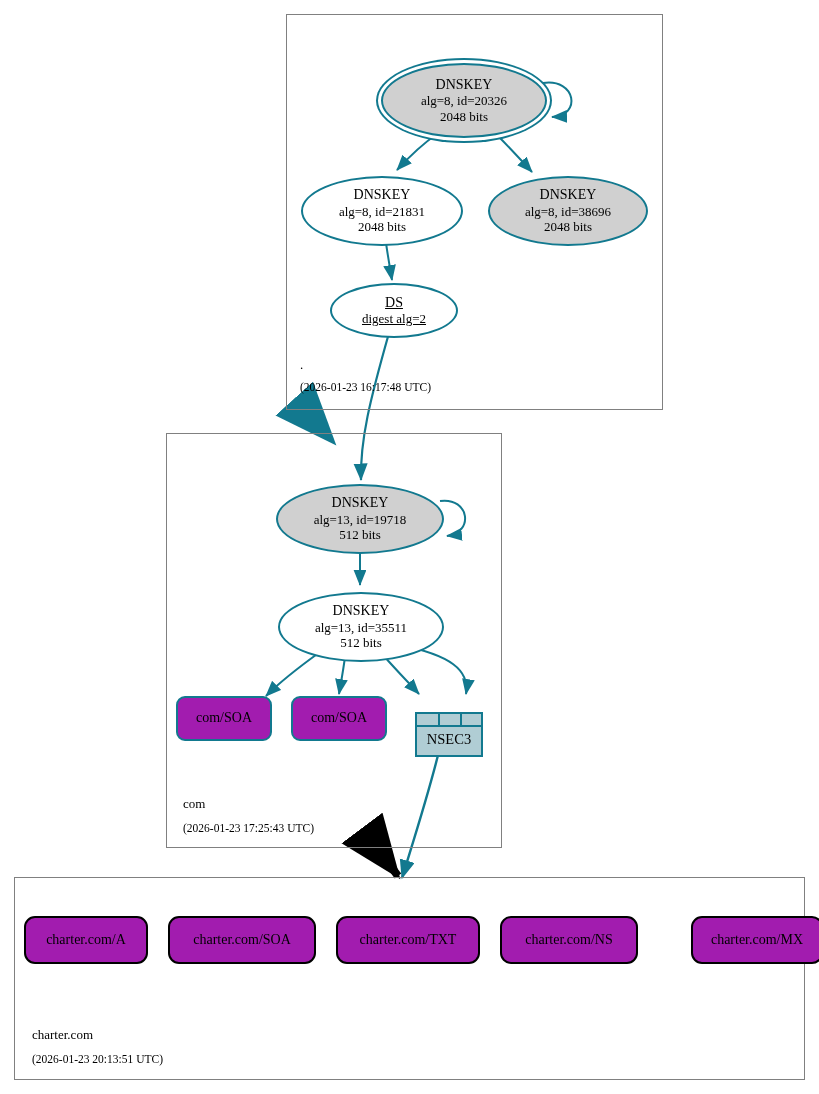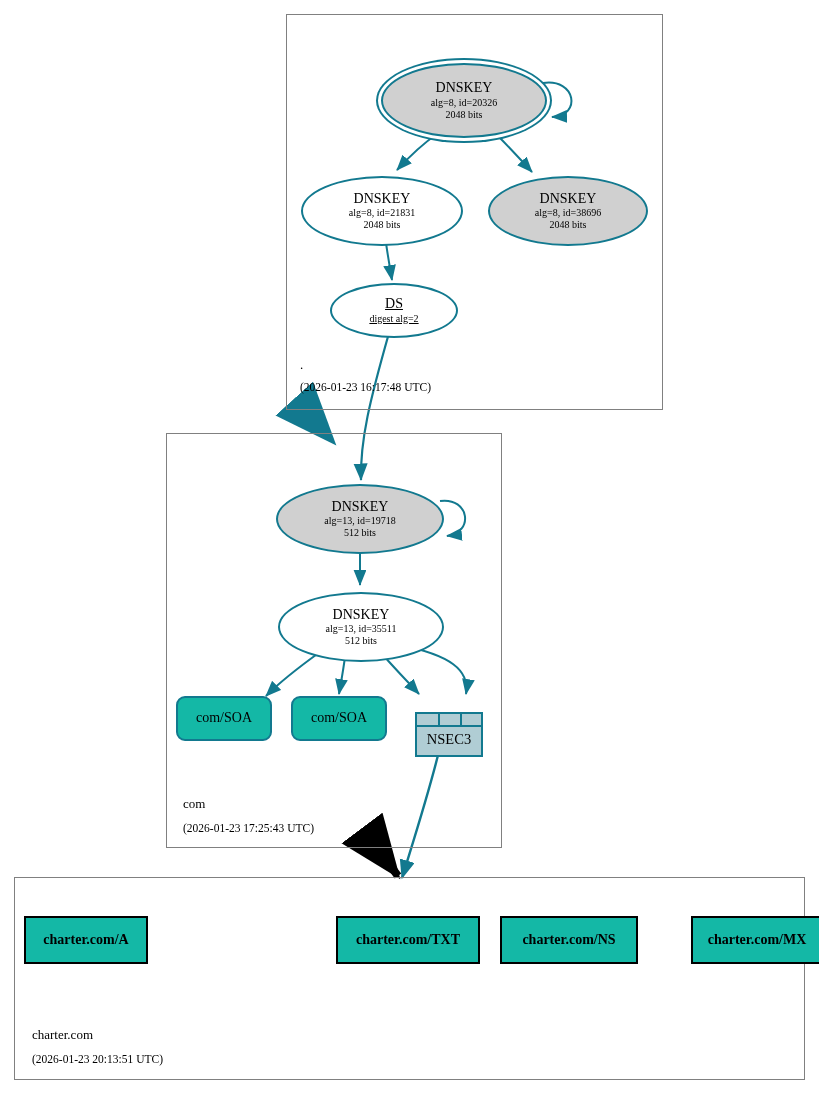--- a/index.html
+++ b/index.html
@@ -67,26 +67,25 @@
   }
   .ellipse.plain {
     background: #ffffff;
   }
   .ellipse.dbl {
     box-shadow: 0 0 0 3px #ffffff, 0 0 0 5px #12798f;
   }
   .rrset-box {
     border: 2px solid #12798f;
     border-radius: 9px;
-    background: #14b8a6;
+    background: #a21caf;
   }
   .rrset-box.black {
     border: 2px solid #000000;
-    border-radius: 0;
-    font-weight: bold;
+    border-radius: 11px;
   }
   .nsec-box {
     border: 2px solid #12798f;
     background: #b0cdd4;
     border-radius: 0;
     display: block;
     padding: 0;
     margin-top: 16px;
   }
   .nsec-top {
@@ -104,21 +103,21 @@
   .nsec-top:before { left: 33%; }
   .nsec-top:after  { left: 67%; }
   .nsec-label {
     height: 24px;
     display: flex;
     align-items: center;
     justify-content: center;
     font-size: 14.5px;
   }
   .t-main { font-size: 14px; }
-  .t-sub  { font-size: 10px; }
+  .t-sub  { font-size: 13px; }
 </style>
 </head>
 <body>
 
 <div id="canvas">
 
   <svg class="layer" viewBox="0 0 819 1094">
     <defs>
       <marker id="arw" markerWidth="9" markerHeight="9" refX="7.5" refY="3.2" orient="auto">
         <path d="M0,0 L8,3.2 L0,6.4 z" fill="#12798f"></path>
@@ -245,20 +244,23 @@
 
   <div class="nsec-box" style="position:absolute; left:415px; top:696px; width:68px; height:45px; box-sizing:border-box;">
     <div class="nsec-top"></div>
     <div class="nsec-label">NSEC3</div>
   </div>
 
   <div class="node rrset-box black" style="left:24px; top:916px; width:124px; height:48px;">
     <div class="t-main">charter.com/A</div>
   </div>
 
+  <div class="node rrset-box black" style="left:168px; top:916px; width:148px; height:48px;">
+    <div class="t-main">charter.com/SOA</div>
+  </div>
 
   <div class="node rrset-box black" style="left:336px; top:916px; width:144px; height:48px;">
     <div class="t-main">charter.com/TXT</div>
   </div>
 
   <div class="node rrset-box black" style="left:500px; top:916px; width:138px; height:48px;">
     <div class="t-main">charter.com/NS</div>
   </div>
 
   <div class="node rrset-box black" style="left:691px; top:916px; width:132px; height:48px;">

